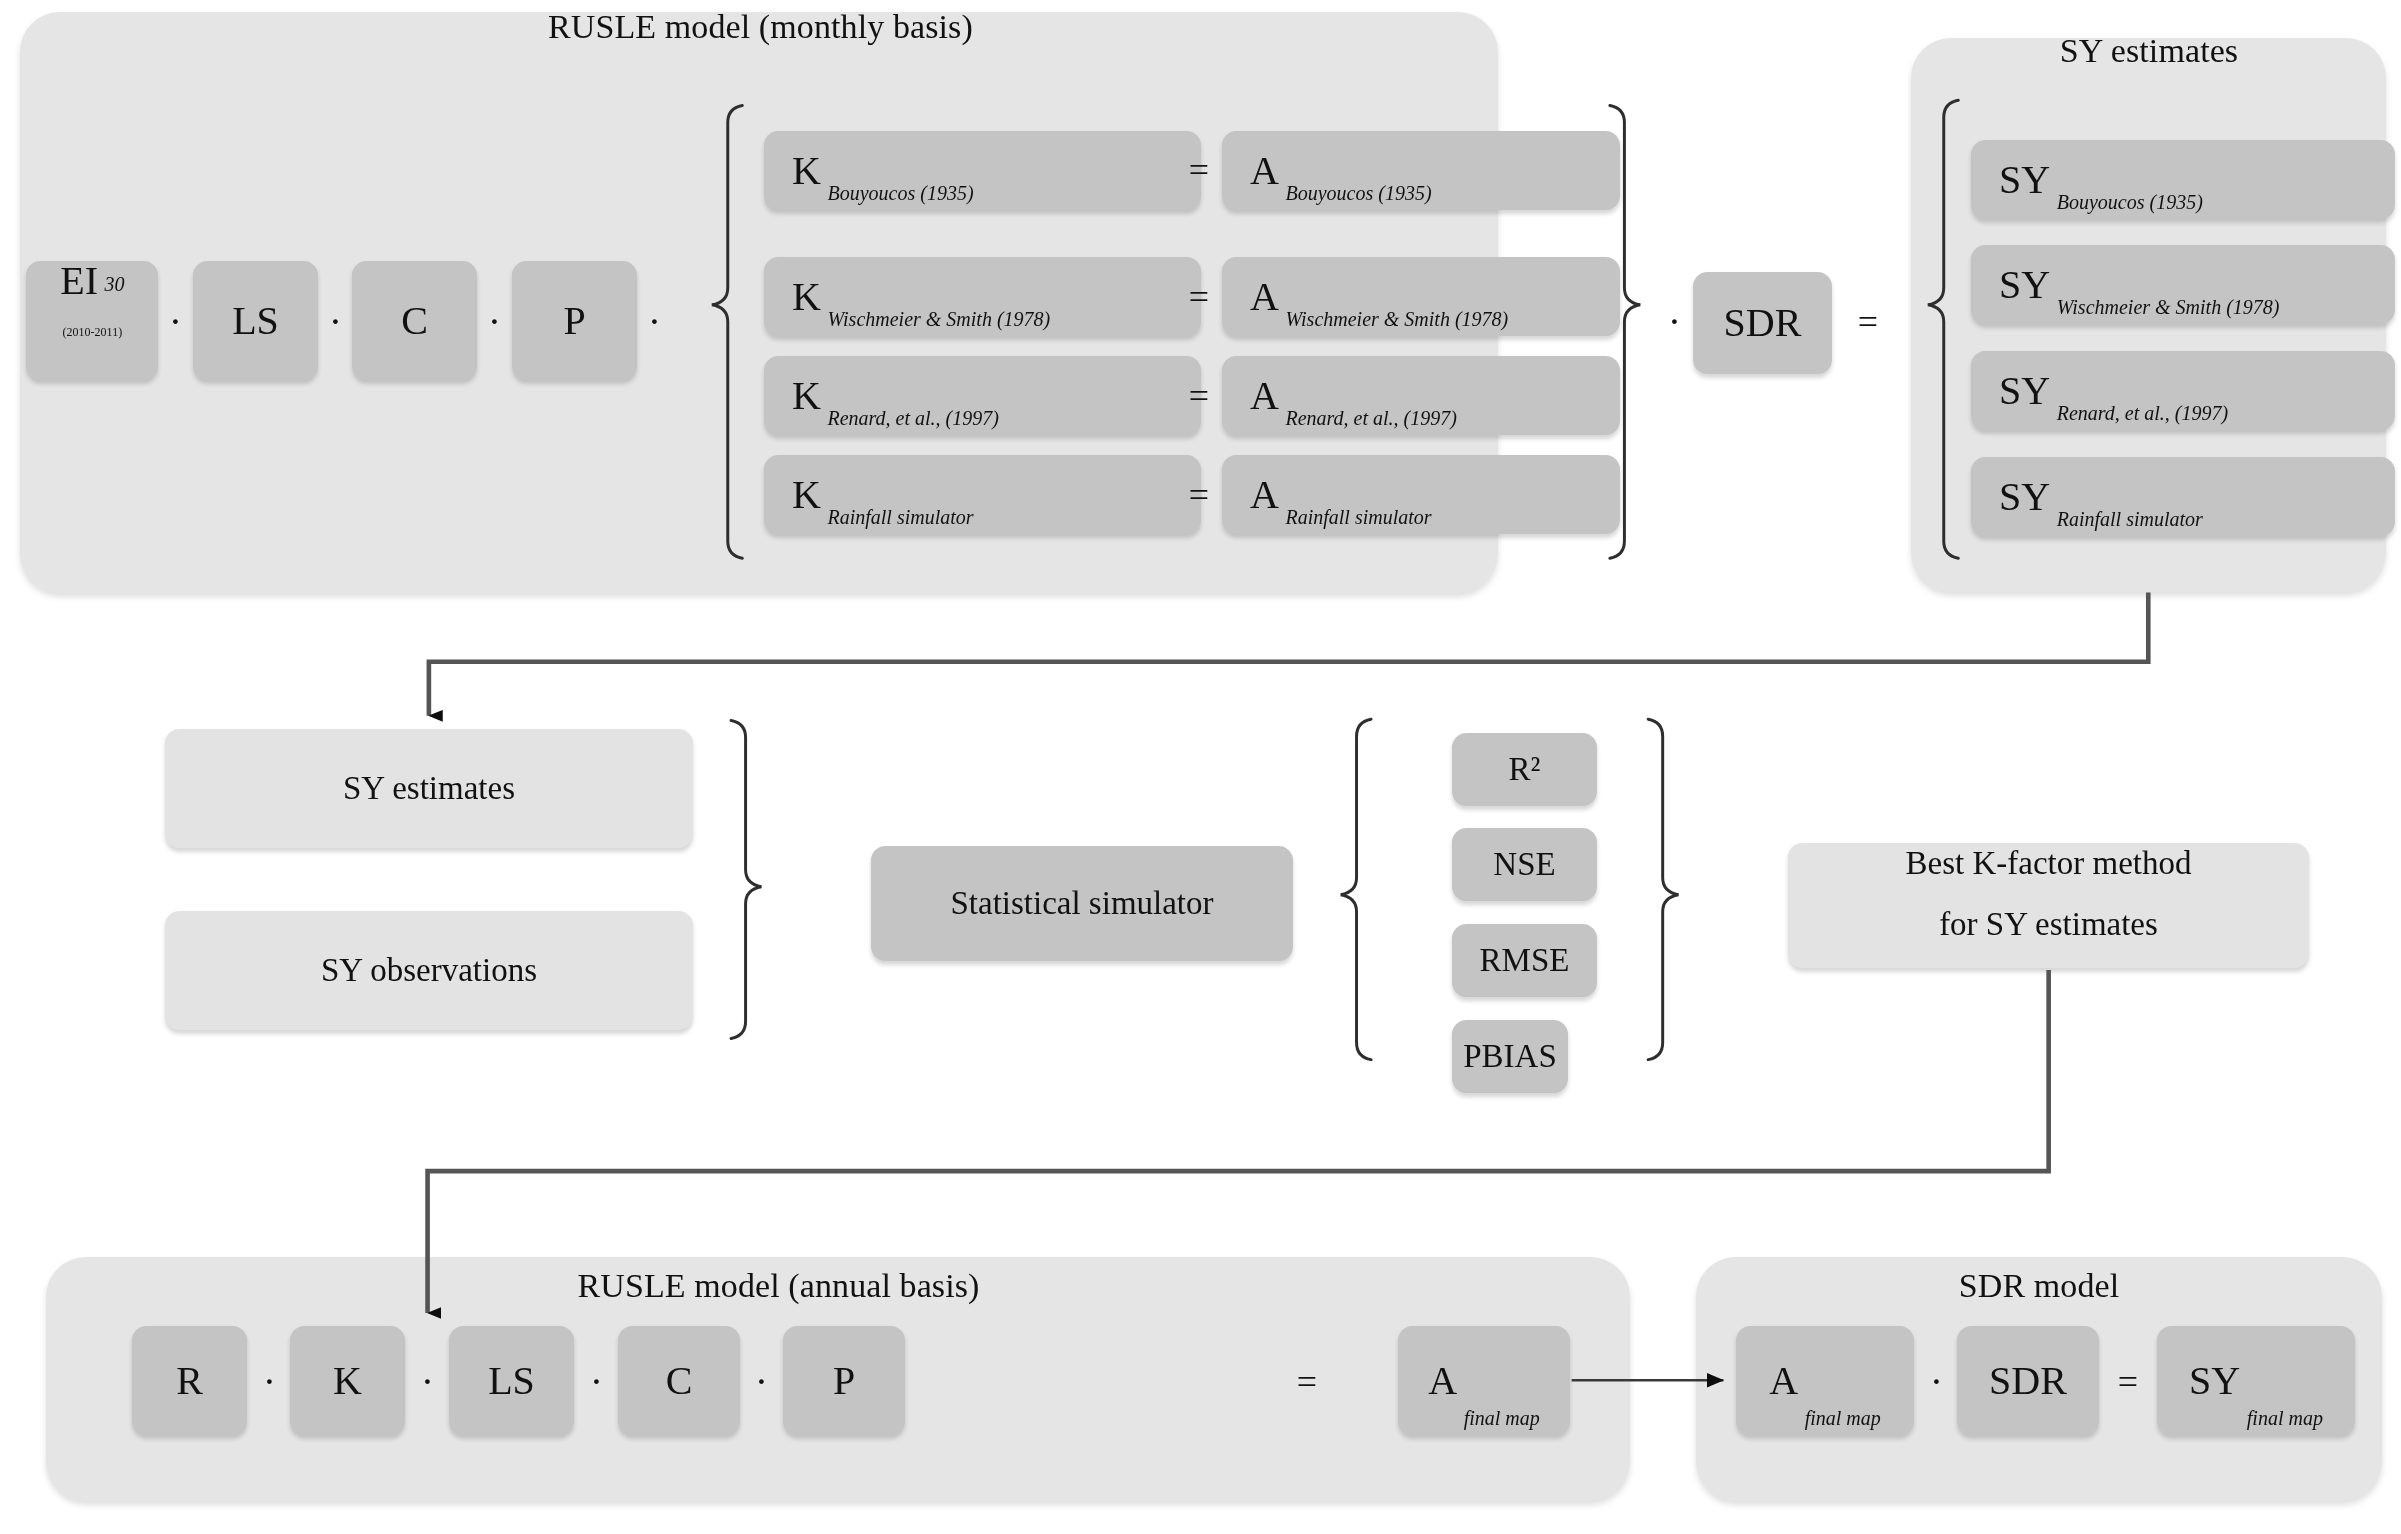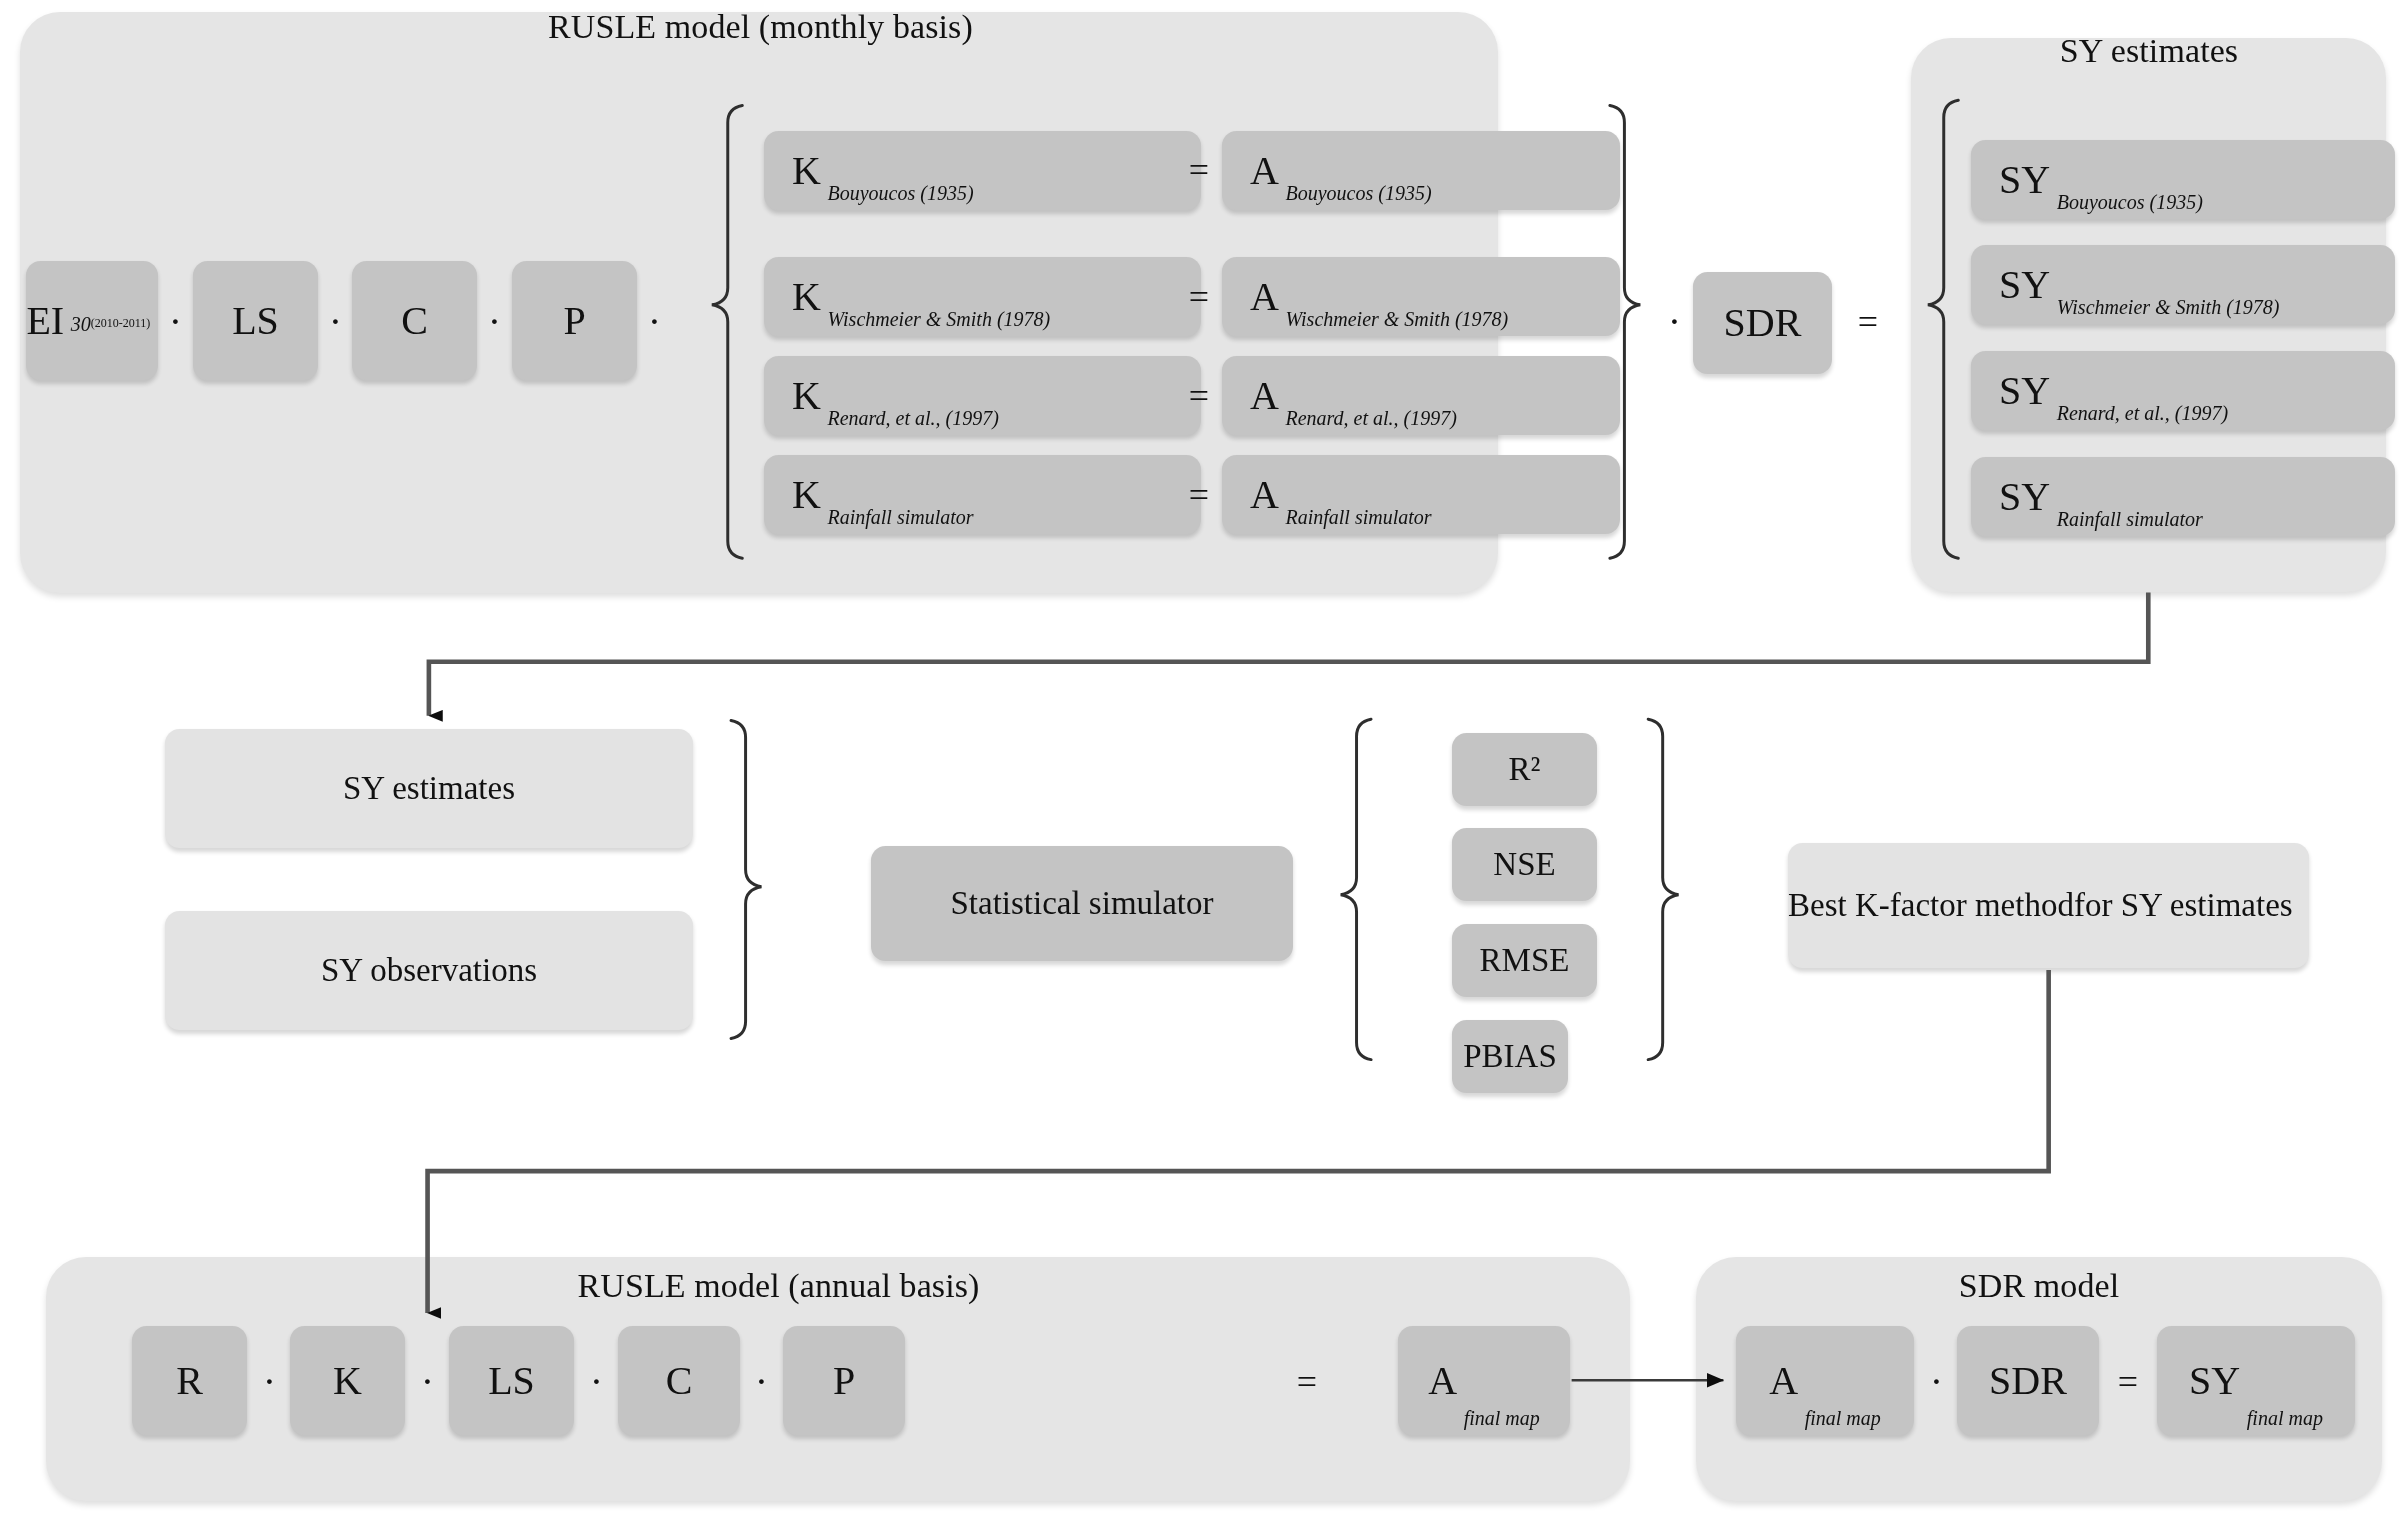--- a/index.html
+++ b/index.html
@@ -23,21 +23,21 @@
   .chip .lbl{font-size:33px;line-height:1.15;text-align:center;}
   .chip .lbl2{font-size:33px;line-height:1.25;text-align:center;}
 
   .chip-leftpad{justify-content:flex-start;padding-left:28px;}
 
   .op{position:absolute;font-size:32px;line-height:1;color:#111;
       display:flex;align-items:center;justify-content:center;}
   .op.dot{font-size:40px;}
   .op.eq{font-size:36px;}
 
-  .vstack{display:flex;align-items:center;justify-content:flex-start;}
+  .vstack{display:flex;flex-direction:column;align-items:center;justify-content:flex-start;gap:20px;}
 
   svg.overlay{position:absolute;left:0;top:0;width:2401px;height:1534px;
               pointer-events:none;overflow:visible;}
   .stroke{fill:none;stroke:#3a3a3a;stroke-width:4;}
   .stroke-thick{fill:none;stroke:#555;stroke-width:7;}
   .brace{fill:none;stroke:#2e2e2e;stroke-width:4.5;stroke-linecap:round;}
 </style>
 </head>
 <body>
 

